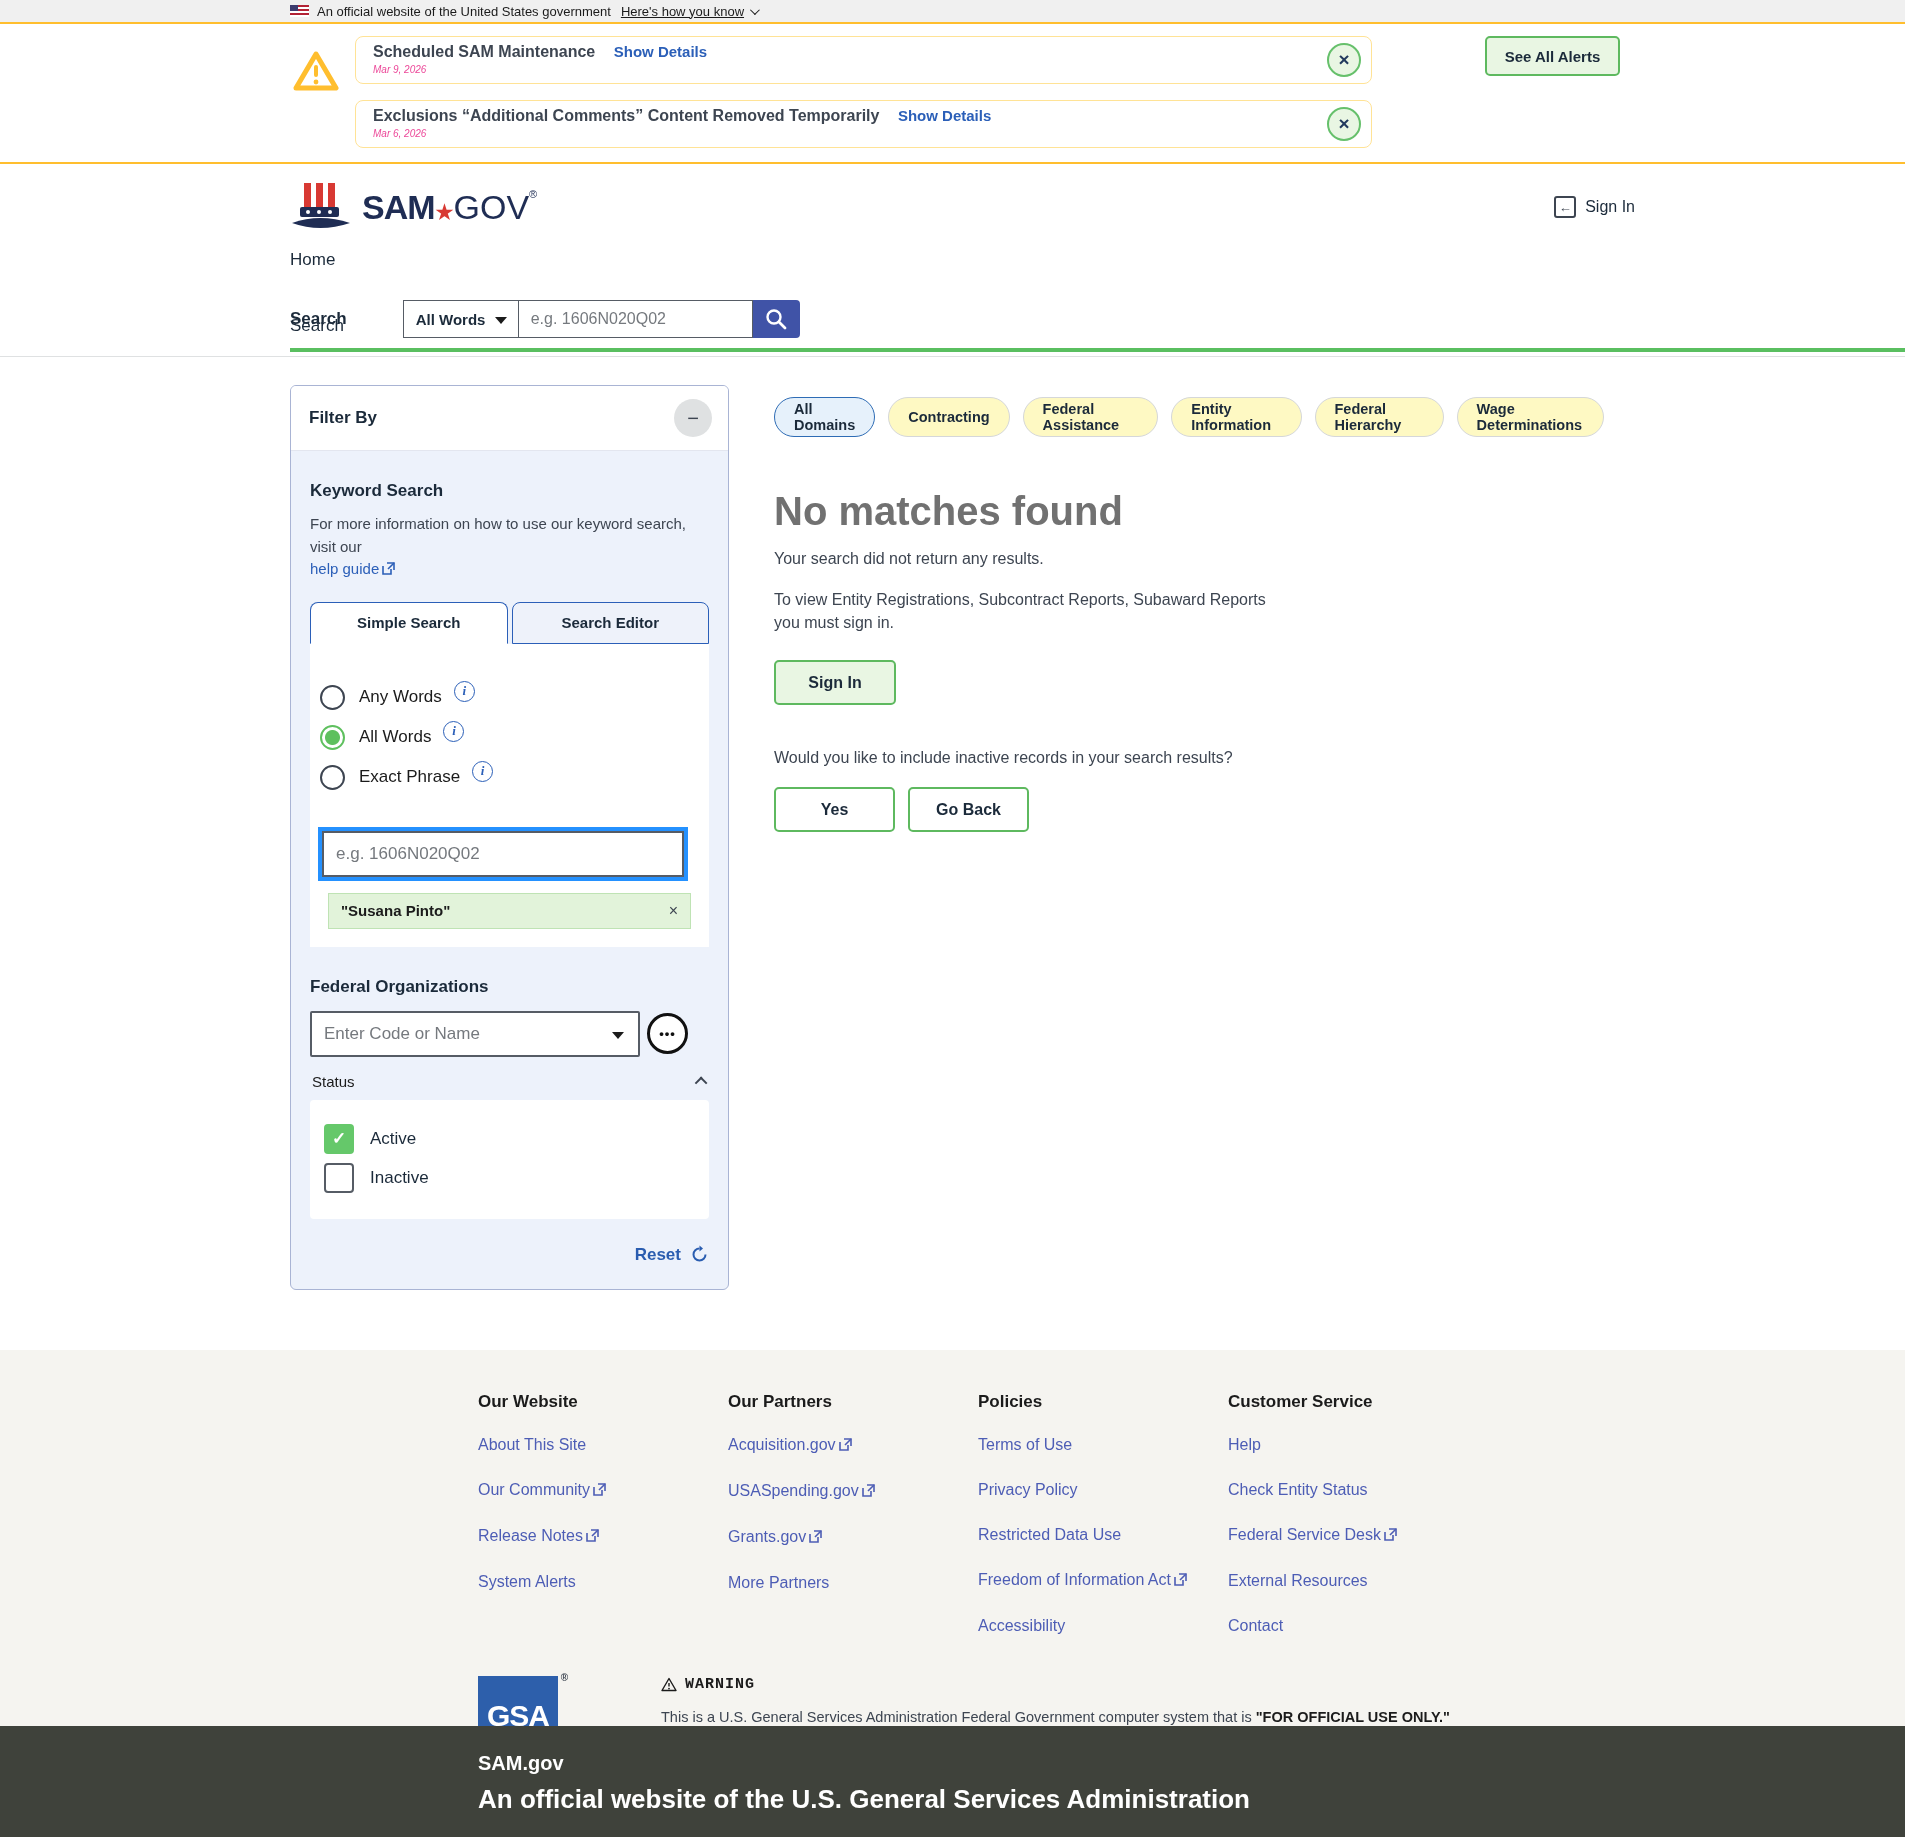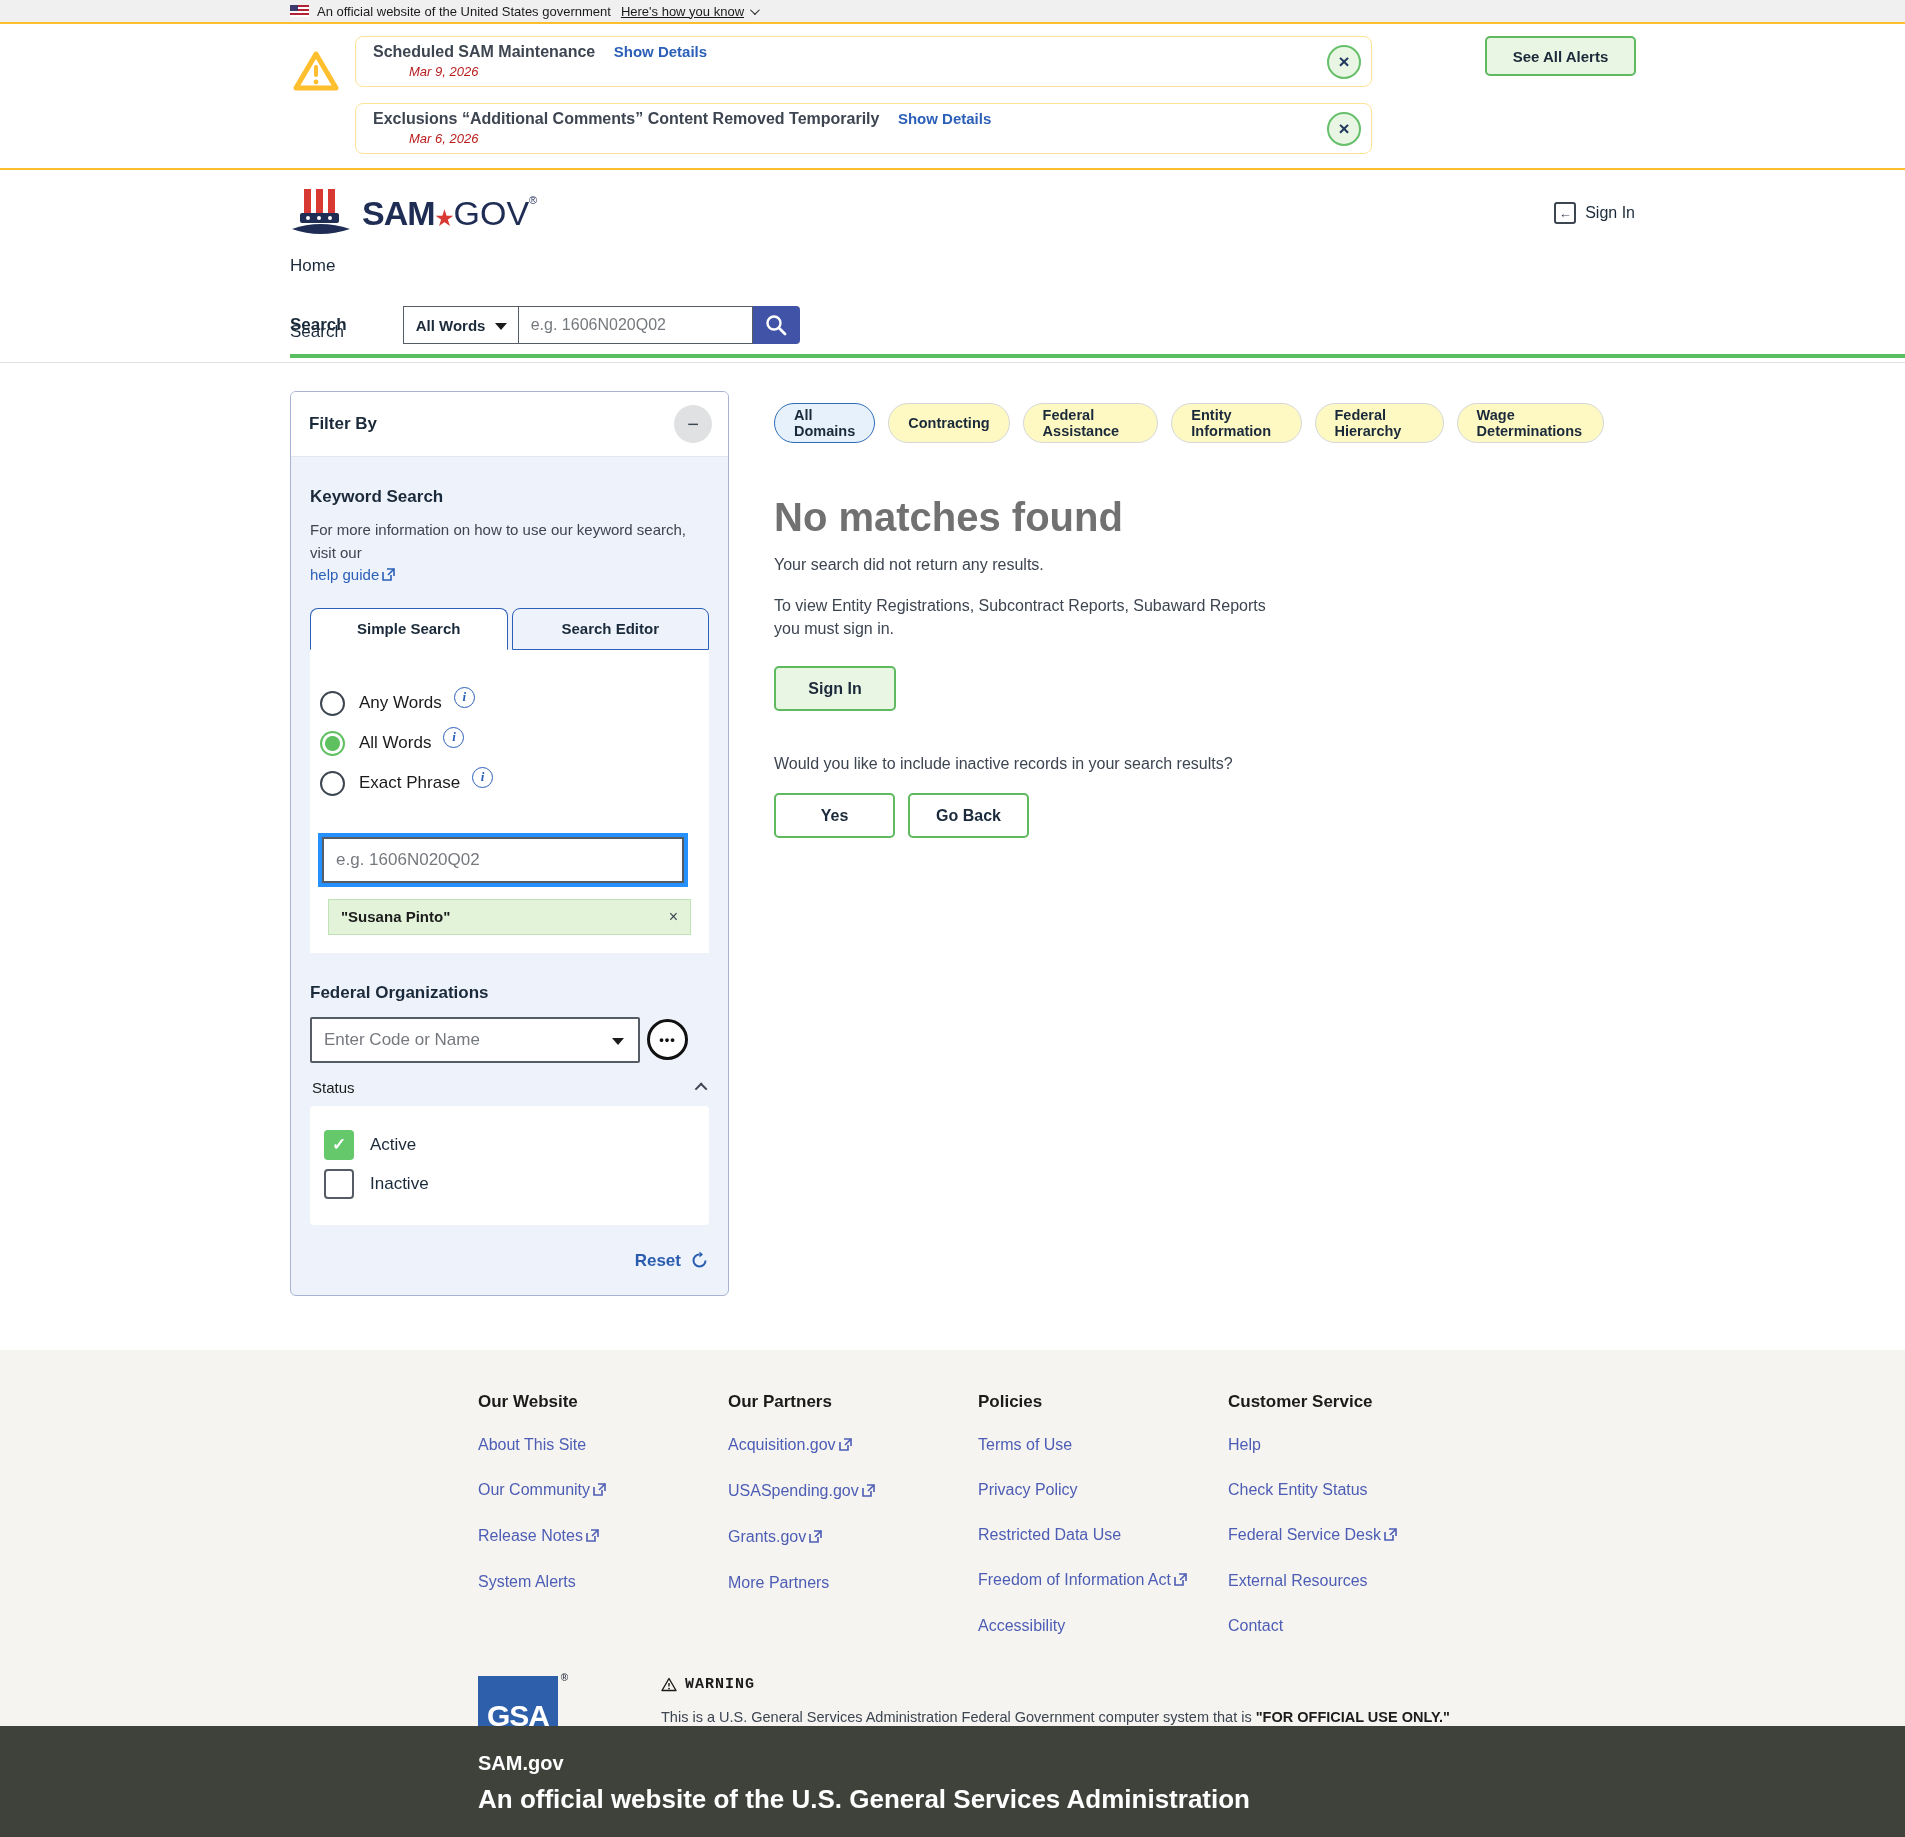--- a/index.html
+++ b/index.html
@@ -14,23 +14,23 @@
   .gov-banner a { color:#1b1b1b; text-decoration:underline; margin-left:10px; cursor:pointer; }
   .chev { display:inline-block; width:7px; height:7px; border-right:1.5px solid #1b1b1b; border-bottom:1.5px solid #1b1b1b; transform:rotate(45deg) translateY(-2px); margin-left:6px; }
 
   
   .alerts { position:relative; background:#fff; border-bottom:2px solid #ffbe2e; padding:12px 0 14px 0; }
   .warn-tri { position:absolute; left:293px; top:26px; }
   .alert-card { position:relative; margin-left:355px; width:1017px; min-height:48px; border:1px solid #ffe396; border-radius:8px; padding:6px 70px 7px 17px; background:#fff; }
   .alert-card + .alert-card { margin-top:16px; }
   .alert-title { font-size:16px; font-weight:bold; color:#3d4551; }
   .alert-details { font-size:15px; font-weight:bold; color:#2b5fb8; margin-left:14px; cursor:pointer; }
-  .alert-date { font-size:13px; font-style:italic; color:#b91c1c; margin-top:3px;margin-left:36px; }
+  .alert-date { font-size:10px; font-style:italic; color:#ec4899; margin-top:3px; }
   .alert-close { position:absolute; right:10px; top:50%; transform:translateY(-50%); width:34px; height:34px; border-radius:50%; background:#e9f6e3; border:2px solid #66c06b; color:#223a5e; font-size:19px; font-weight:bold; display:flex; align-items:center; justify-content:center; cursor:pointer; }
-  .see-all { position:absolute; left:1485px; top:12px; width:151px; height:40px; background:#e9f6e3; border:2px solid #5eb95f; border-radius:5px; font-size:15px; font-weight:bold; color:#1b2a3a; cursor:pointer; font-family:inherit; }
+  .see-all { position:absolute; left:1485px; top:12px; width:135px; height:40px; background:#e9f6e3; border:2px solid #5eb95f; border-radius:5px; font-size:15px; font-weight:bold; color:#1b2a3a; cursor:pointer; font-family:inherit; }
 
   
   .site-header { height:86px; display:flex; align-items:center; justify-content:space-between; padding:0 270px 0 290px; background:#fff; }
   .brand { display:flex; align-items:center; cursor:pointer; }
   .brand-text { margin-left:10px; font-weight:bold; font-size:34px; color:#1f2d54; letter-spacing:-1px; }
   .brand-text .dotstar { color:#d83933; font-size:20px; vertical-align:baseline; margin:0 1px; }
   .brand-text .gov { font-weight:normal; letter-spacing:0; }
   .brand-text .reg { font-size:11px; vertical-align:top; font-weight:normal; }
   .signin-top { display:flex; align-items:center; font-size:16px; color:#1b2a3a; cursor:pointer; }
   .enter-ico { width:22px; height:22px; border:2px solid #3d4551; border-radius:3px; margin-right:9px; display:flex; align-items:center; justify-content:center; font-size:13px; color:#3d4551; }

